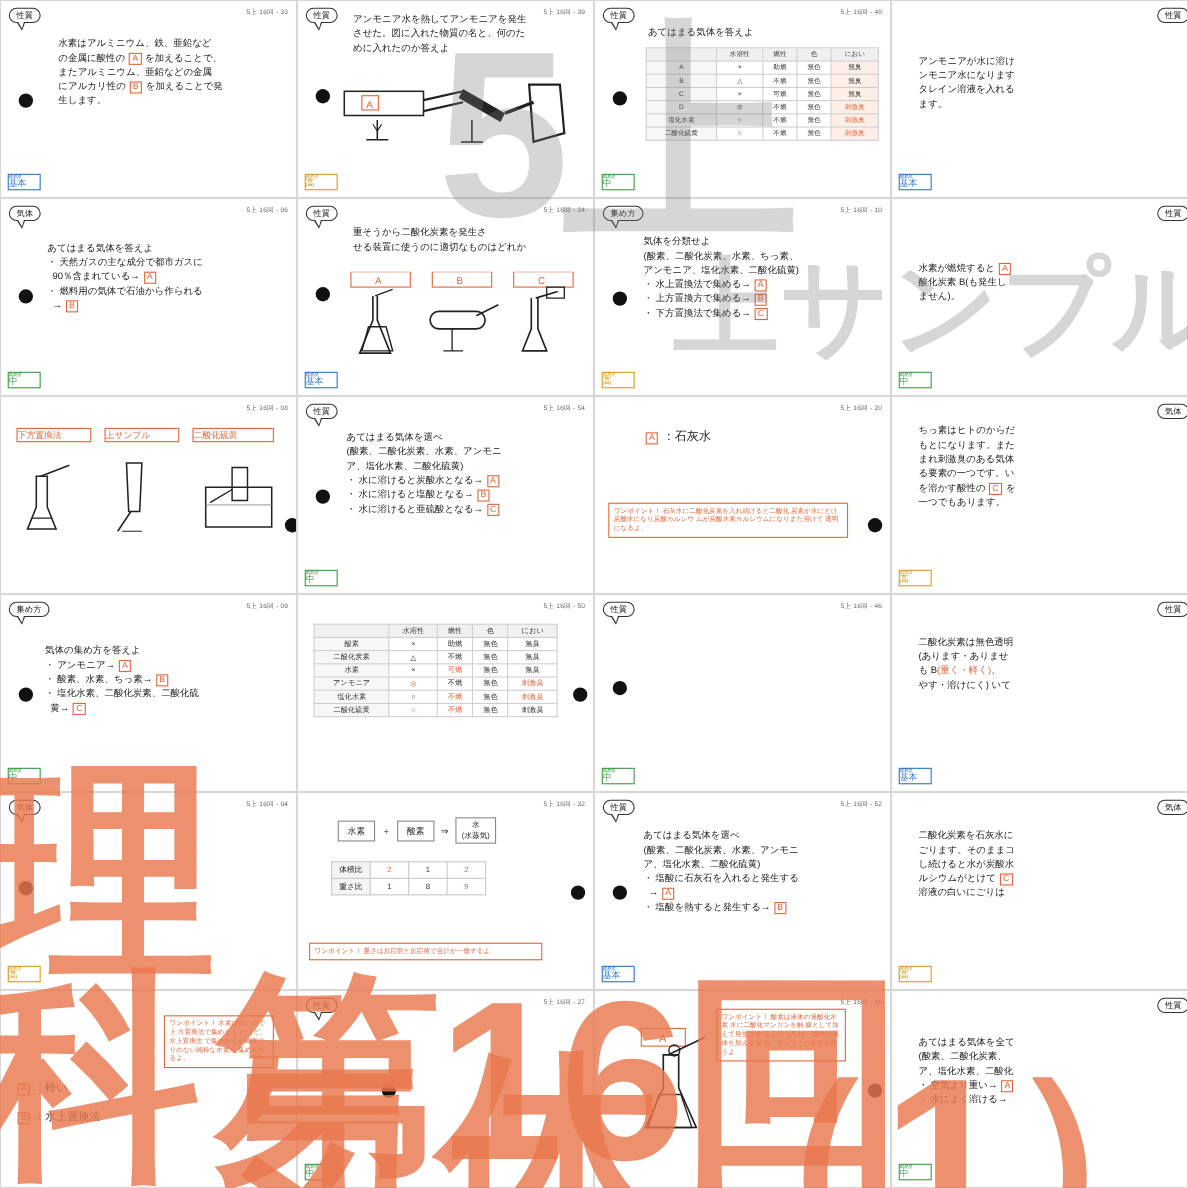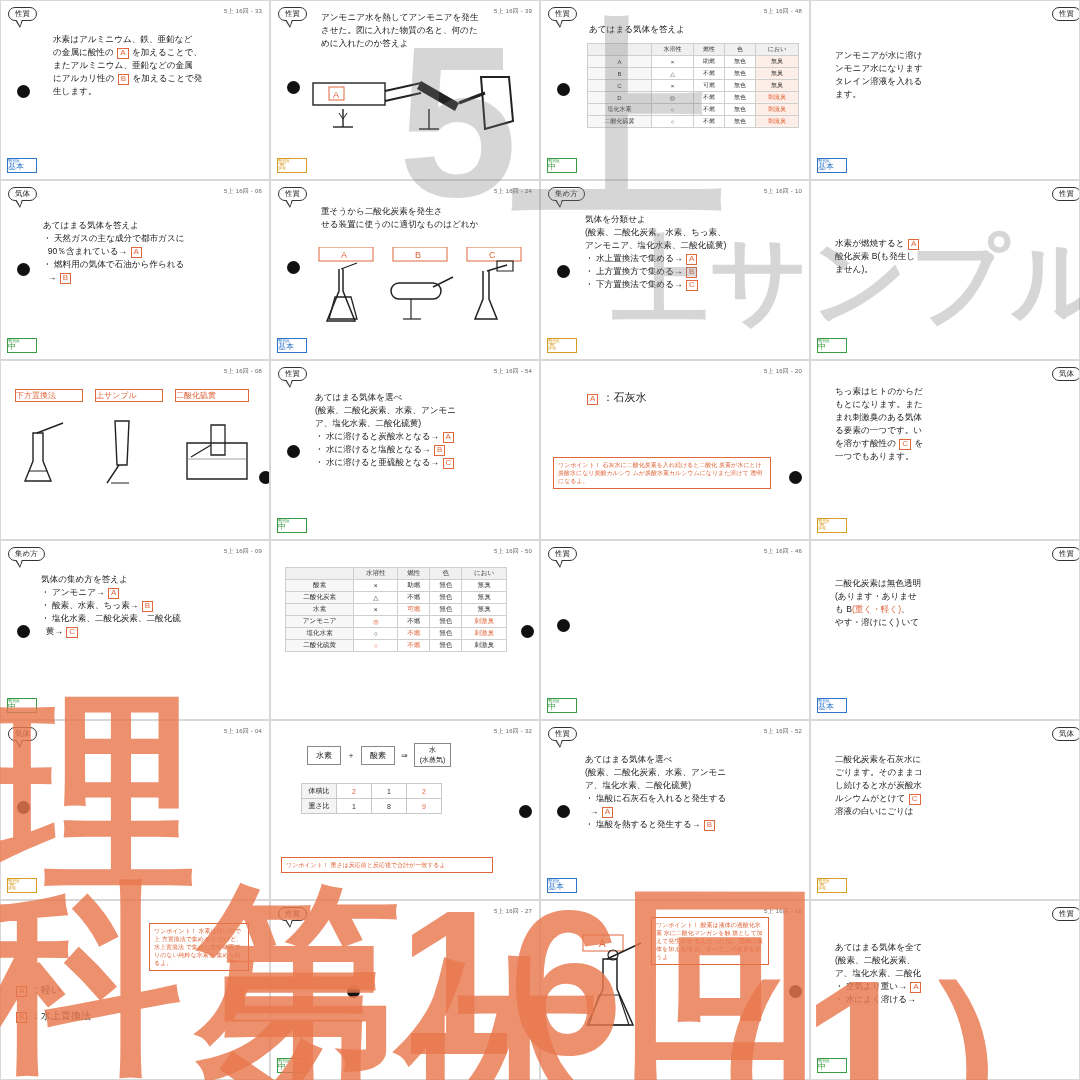--- a/index.html
+++ b/index.html
@@ -335,21 +335,21 @@
     <div class="tag" style="left:auto;right:-2px;">気体</div>
     <div class="body" style="left:24px;top:24px;width:250px;">ちっ素はヒトのからだ<br>もとになります。また<br>まれ刺激臭のある気体<br>る要素の一つです。い<br>を溶かす酸性の <span class="box">C</span> を<br>一つでもあります。</div>
     <div class="lvl kou"><span class="cap">難易度</span><span>高</span></div>
   </div>
 
   <div class="card">
     <div class="tag">集め方</div>
     <div class="tailwrap"></div>
     <div class="tagcode">5上 16回 - 09</div>
     <div class="bullet" style="left:16px;top:84px;"></div>
-    <div class="body" style="left:40px;top:32px;width:220px;">気体の集め方を答えよ<br>・ アンモニア→ <span class="box">A</span><br>・ 酸素、水素、ちっ素→ <span class="box">B</span><br>・ 塩化水素、二酸化炭素、二酸化硫<br>  黄→ <span class="box">C</span></div>
+    <div class="body" style="left:40px;top:44px;width:220px;">気体の集め方を答えよ<br>・ アンモニア→ <span class="box">A</span><br>・ 酸素、水素、ちっ素→ <span class="box">B</span><br>・ 塩化水素、二酸化炭素、二酸化硫<br>  黄→ <span class="box">C</span></div>
     <div class="lvl chu"><span class="cap">難易度</span><span>中</span></div>
   </div>
 
   <div class="card">
     <div class="tagcode">5上 16回 - 50</div>
     <div class="bullet" style="left:250px;top:84px;"></div>
     <table class="gas" style="position:absolute;left:14px;top:26px;width:222px;font-size:6.6px;">
       <tbody>
           <tr>
             <th></th>

